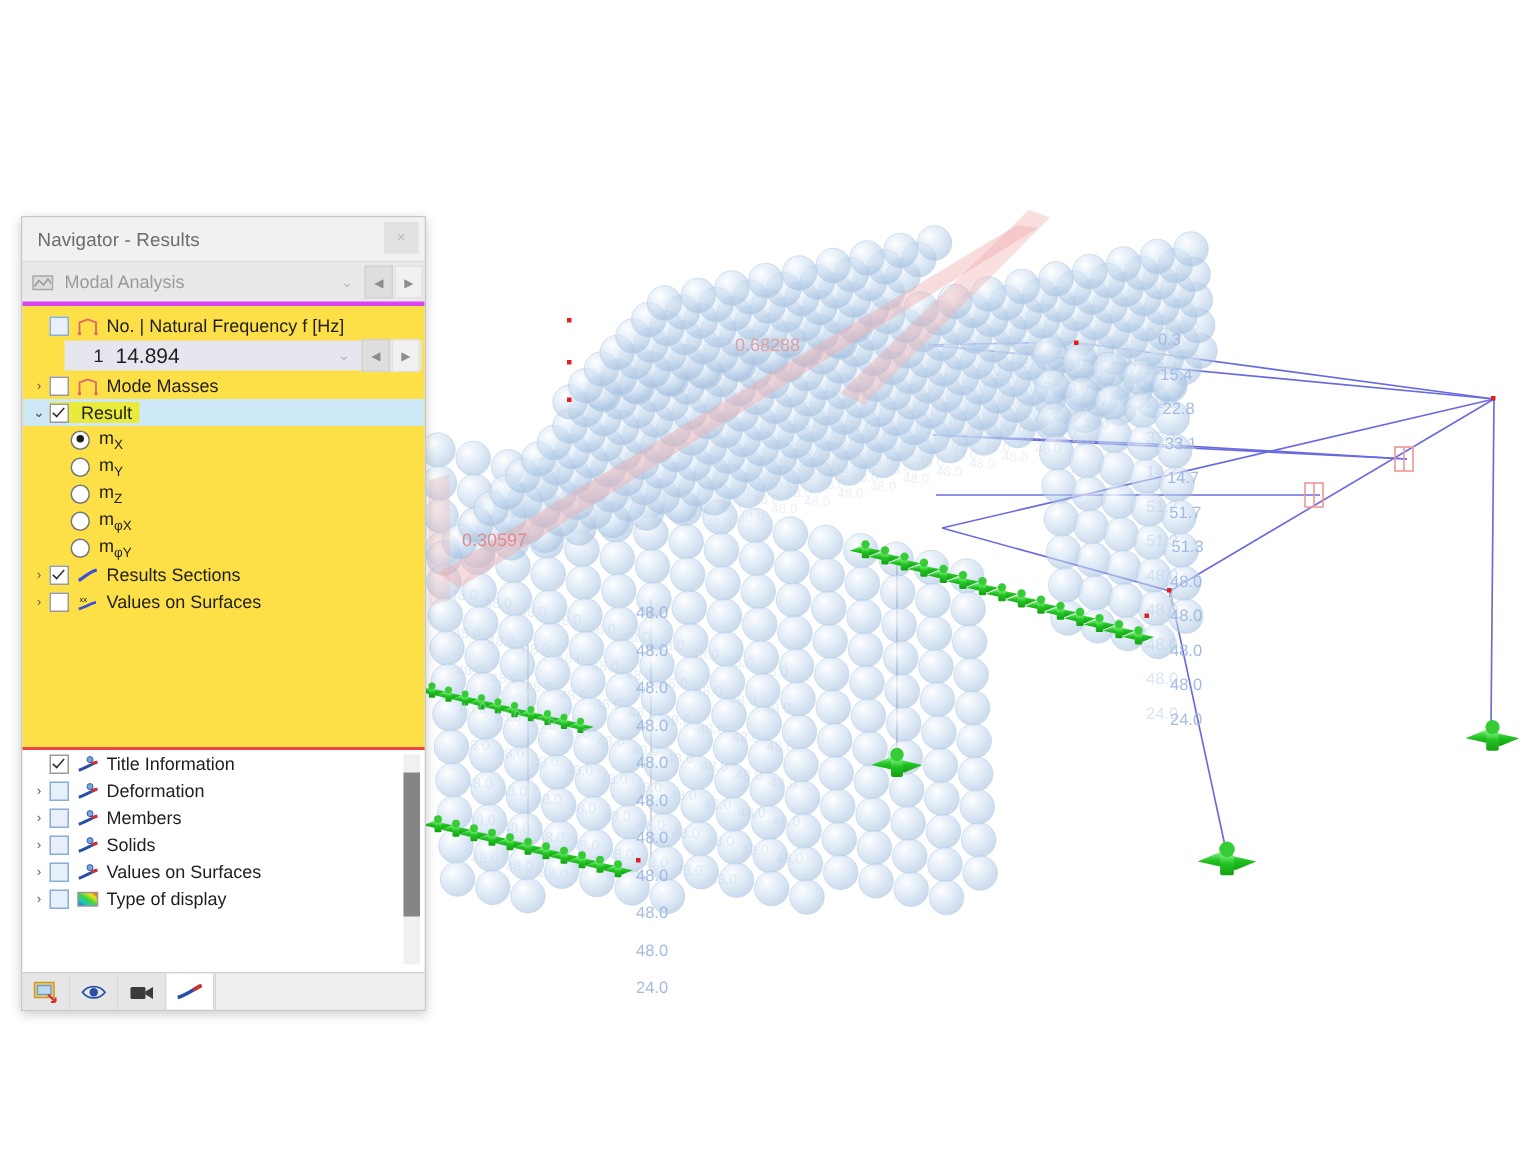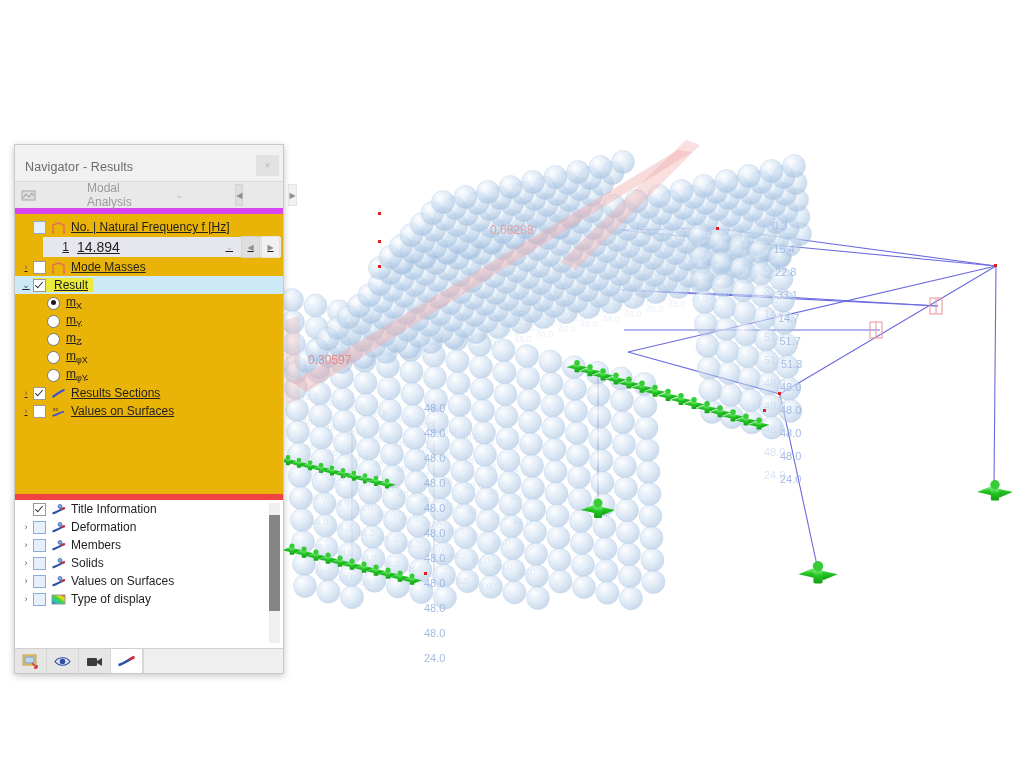--- a/index.html
+++ b/index.html
@@ -20,49 +20,48 @@
     position:absolute;left:14px;top:144px;width:268px;height:528px;
     background:#f1f1f1;
     border:1px solid #c8c8c8;
     box-shadow:0 2px 7px rgba(0,0,0,.22);
     display:flex;flex-direction:column;
     z-index:50;
   }
   .nav-title{
     height:29px;flex:0 0 29px;display:flex;align-items:center;
     background:#f1f1f1;border-bottom:1px solid #dcdcdc;
-    padding-left:10px;position:relative;margin-top:7px;
+    padding-left:10px;position:relative;
   }
   .nav-title-text{font-size:12.5px;color:#6b6b6b;letter-spacing:.1px;}
   .nav-close{
     position:absolute;right:4px;top:3px;width:23px;height:21px;
     background:#e2e2e2;color:#b9b9b9;font-size:10px;
     display:flex;align-items:center;justify-content:center;cursor:default;
   }
 
   
   .combo-row{
     height:26px;flex:0 0 26px;display:flex;align-items:center;
-    background:#e9e9e9;border-bottom:6px solid #d946ef;padding-left:6px;gap:44px;
+    background:#e9e9e9;border-bottom:3px solid #d946ef;padding-left:6px;
   }
   .combo-icon{width:15px;height:13px;margin-right:7px;flex:0 0 15px;}
   .combo-label{flex:1;color:#9a9a9a;font-size:12px;}
   .combo-caret{color:#b4b4b4;font-size:9px;padding-right:8px;}
   .spin-btn{
     width:17px;height:20px;background:#dedede;border:1px solid #d2d2d2;
     display:flex;align-items:center;justify-content:center;
     color:#8e8e8e;font-size:8px;margin-right:1px;
   }
   .spin-btn.light{background:#f1f1f1;border-color:#e2e2e2;}
 
   
   .tree-top{
-    background:#eab308;flex:1 1 auto;overflow:hidden;position:relative;
-    border-bottom:6px solid #ef4444;
-    text-decoration:underline;
+    background:#fde047;flex:1 1 auto;overflow:hidden;position:relative;
+    border-bottom:2px solid #ef4444;
   }
   .row{height:18px;display:flex;align-items:center;padding-left:4px;position:relative;}
   .arrow{
     width:14px;flex:0 0 14px;color:#5a5a5a;font-size:9px;
     display:flex;align-items:center;justify-content:center;
   }
   .arrow.open{color:#4a4a4a;}
   .indent{flex:0 0 14px;}
   .indent-2{flex:0 0 28px;}
 

